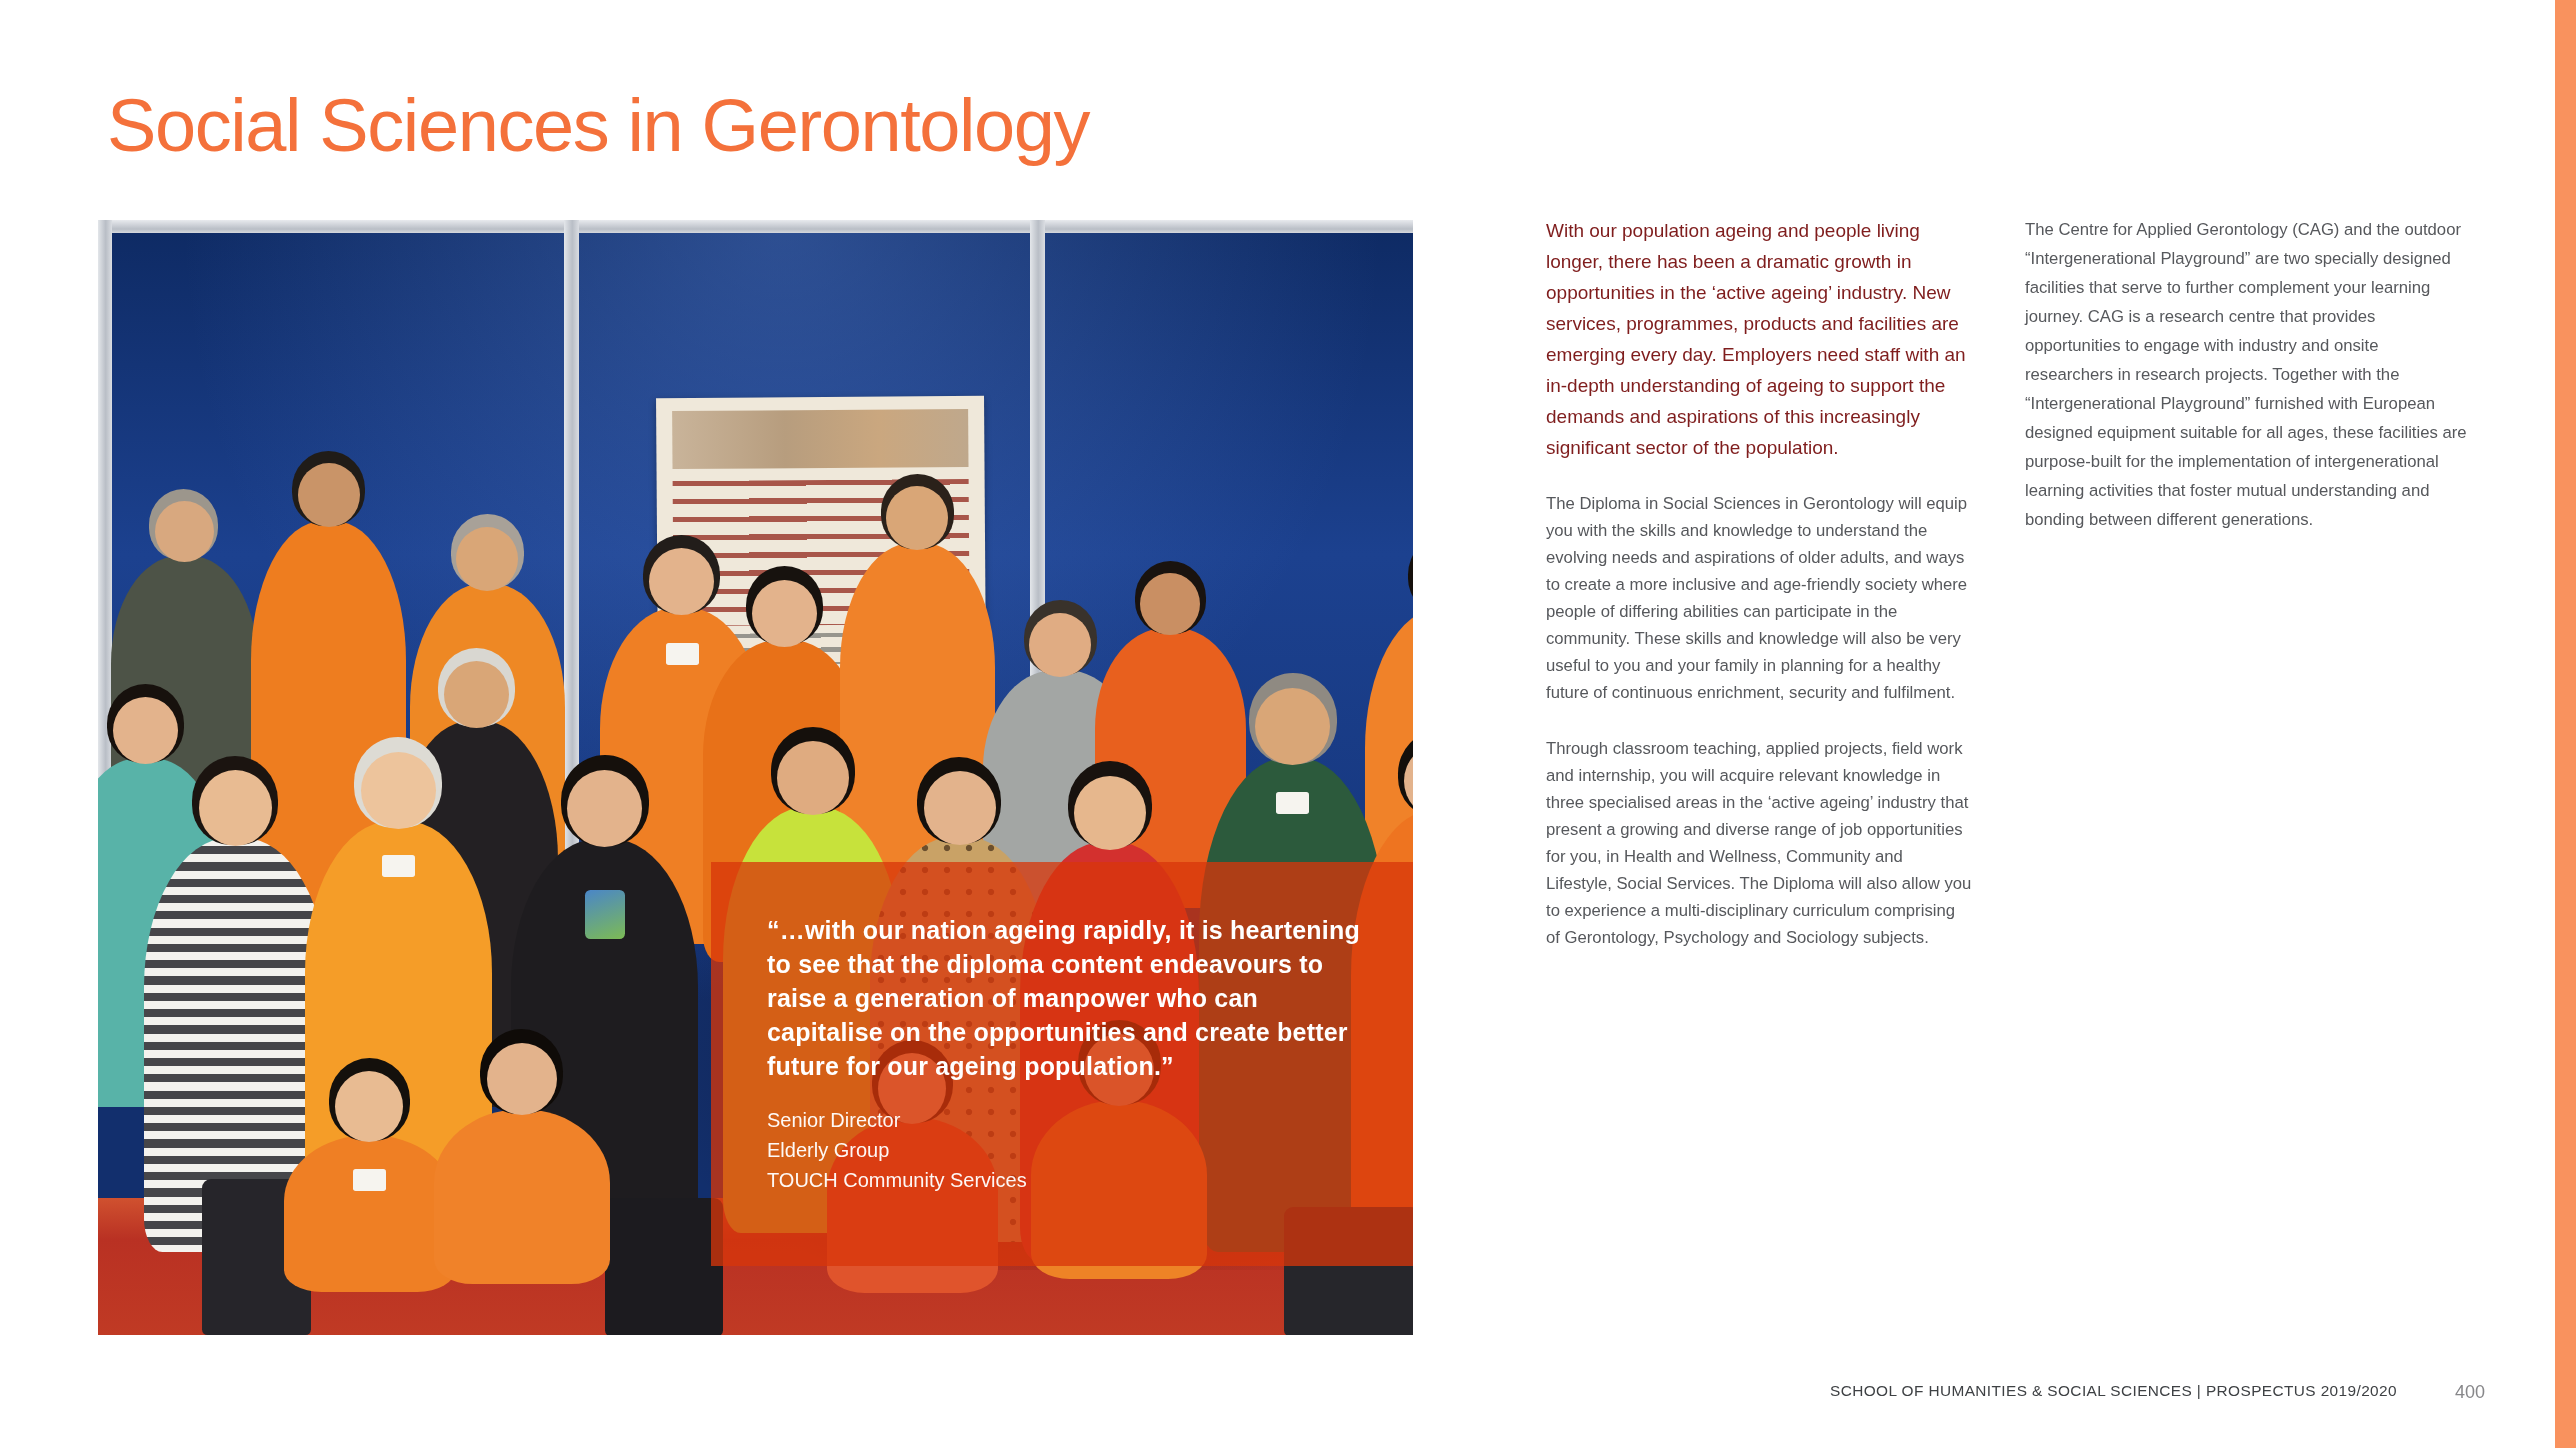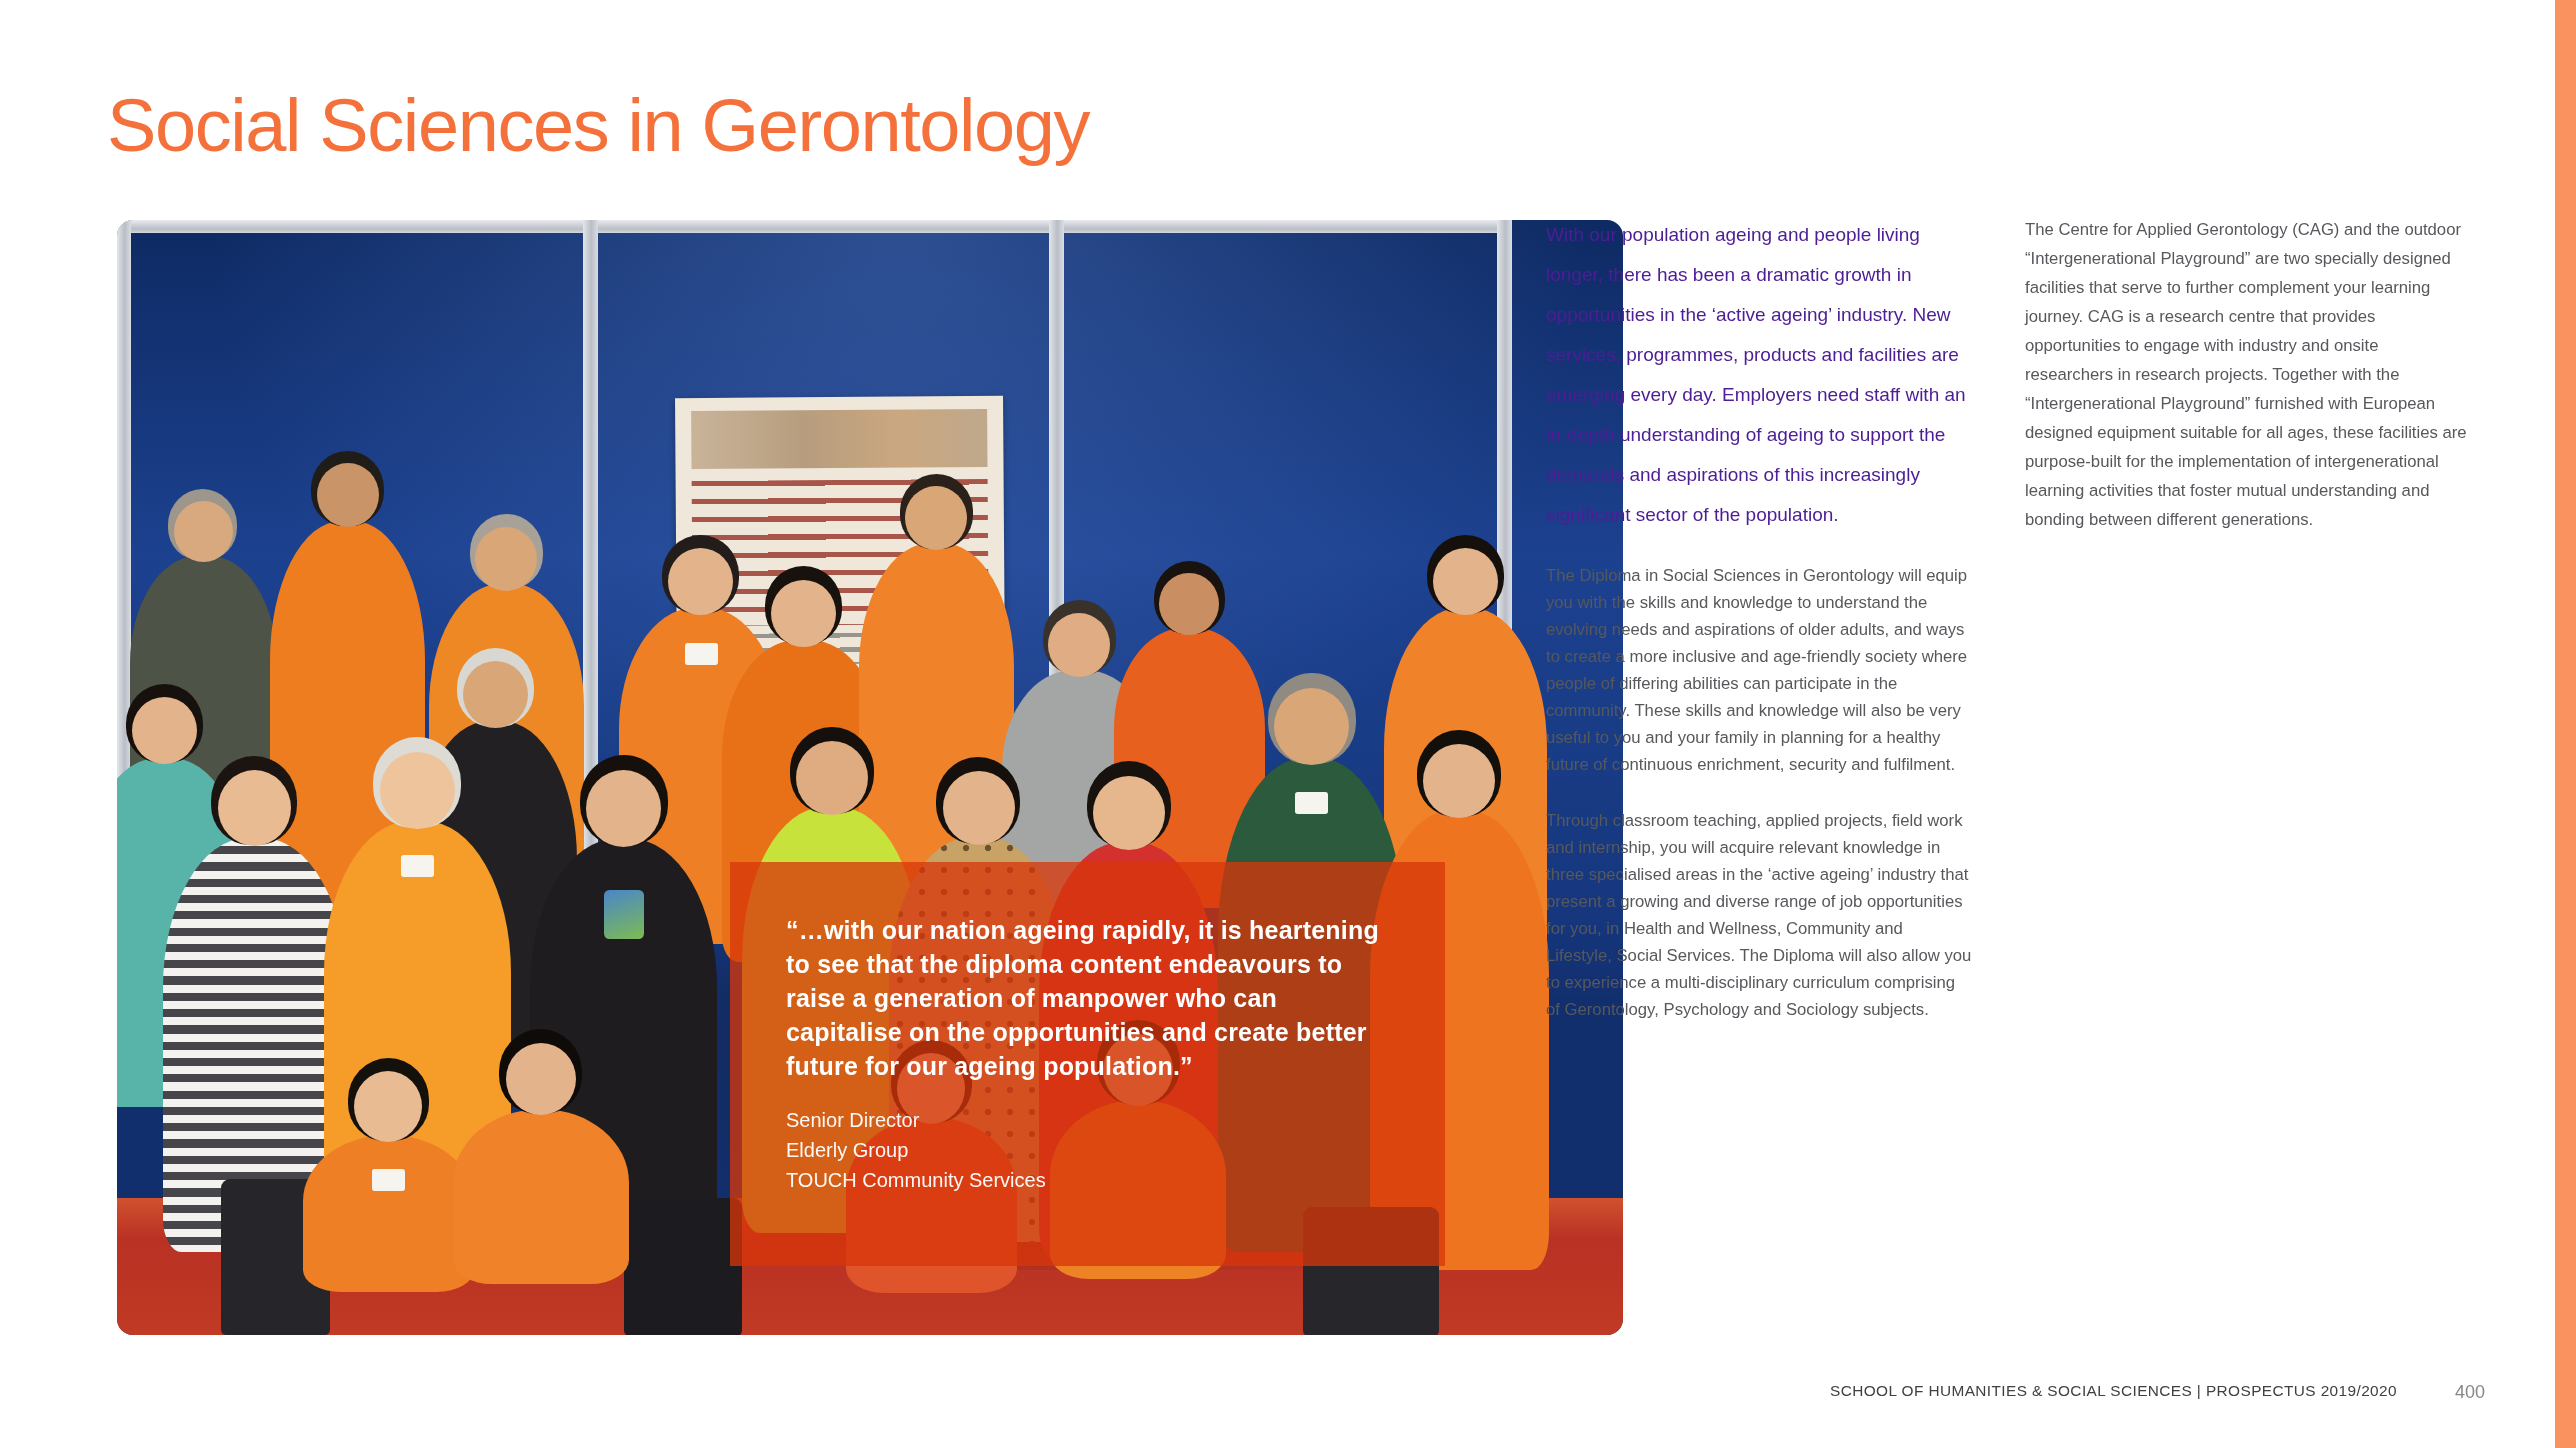--- a/index.html
+++ b/index.html
@@ -2,22 +2,22 @@
 <html style="font-size:14.5px"><head>
 <meta charset="utf-8">
 <style>
   html,body{margin:0;padding:0;background:#ffffff;}
   .page{position:relative;width:2576px;height:1448px;background:#ffffff;overflow:hidden;
         font-family:"Liberation Sans", sans-serif;}
   .accent-bar{position:absolute;top:0;right:0;width:21px;height:1448px;}
   .page-title{position:absolute;left:107px;top:87px;margin:0;font-size:74px;font-weight:400;
         letter-spacing:-1.4px;line-height:1.05;}
   
-  .photo{position:absolute;left:117px;top:220px;width:1506px;height:1115px;overflow:hidden;
-        background:linear-gradient(180deg,#0e2a63 0%,#1c418f 30%,#16377e 62%,#122f6d 70%);border-radius:16px;}
+  .photo{position:absolute;left:98px;top:220px;width:1315px;height:1115px;overflow:hidden;
+        background:linear-gradient(180deg,#0e2a63 0%,#1c418f 30%,#16377e 62%,#122f6d 70%);}
   .board-glow{position:absolute;left:0;top:0;width:100%;height:760px;
         background:radial-gradient(ellipse at 52% 0%, rgba(96,138,220,.38), rgba(0,0,0,0) 62%);}
   .frame{position:absolute;background:linear-gradient(90deg,#e3e6ea,#b9bec6 55%,#dadde2);}
   .frame.h{background:linear-gradient(180deg,#e8eaee,#b9bec6 70%,#d5d8dd);}
   .poster{position:absolute;left:559px;top:177px;width:328px;height:281px;background:#efe8da;
         box-shadow:0 2.7px 7.2px rgba(0,0,0,.35);transform:rotate(-.4deg);padding:12.7px 16.3px;box-sizing:border-box;}
   .poster-band{height:58px;background:linear-gradient(90deg,#c9b49a,#b79d7e 38%,#caa77f 70%,#bfa88c);margin-bottom:12.7px;}
   .poster-lines{height:145px;
         background-image:repeating-linear-gradient(180deg,#a8564a 0 5.4px,rgba(0,0,0,0) 5.4px 18px);}
   .poster-lines2{height:31px;margin-top:7.2px;
@@ -30,21 +30,21 @@
   
   .quote-box{position:absolute;left:613px;top:642px;width:715px;height:404px;box-sizing:border-box;
         padding:51px 51px 0 56px;}
   .quote-text{color:#ffffff;font-size:25px;line-height:34px;font-weight:700;letter-spacing:0.2px;}
   .attribution{margin-top:22px;color:rgba(255,255,255,.96);font-size:20px;line-height:30px;font-weight:400;}
   
   .col{position:absolute;top:215px;}
   .col p{margin:0;}
   .col-1{left:1546px;width:427px;}
   .col-2{left:2025px;width:442px;}
-  .lead{font-size:19px;line-height:40px;color:#4c1d95;margin-bottom:27px !important;}
+  .lead{font-size:19px;line-height:31px;color:#7f1d1d;margin-bottom:27px !important;}
   .body-para{font-size:16.7px;line-height:27px;color:#56585c;}
   .col-1 .body-para + .body-para{margin-top:29px !important;}
   .col-2 .body-para{line-height:29px;}
   
   .footer-text{position:absolute;top:1382px;right:179px;font-size:15.4px;font-weight:400;
         letter-spacing:0.4px;color:#3e4144;white-space:nowrap;}
   .page-number{position:absolute;top:1382px;left:2455px;font-size:18px;font-weight:400;color:#87878a;}
 </style>
 </head>
 <body>

